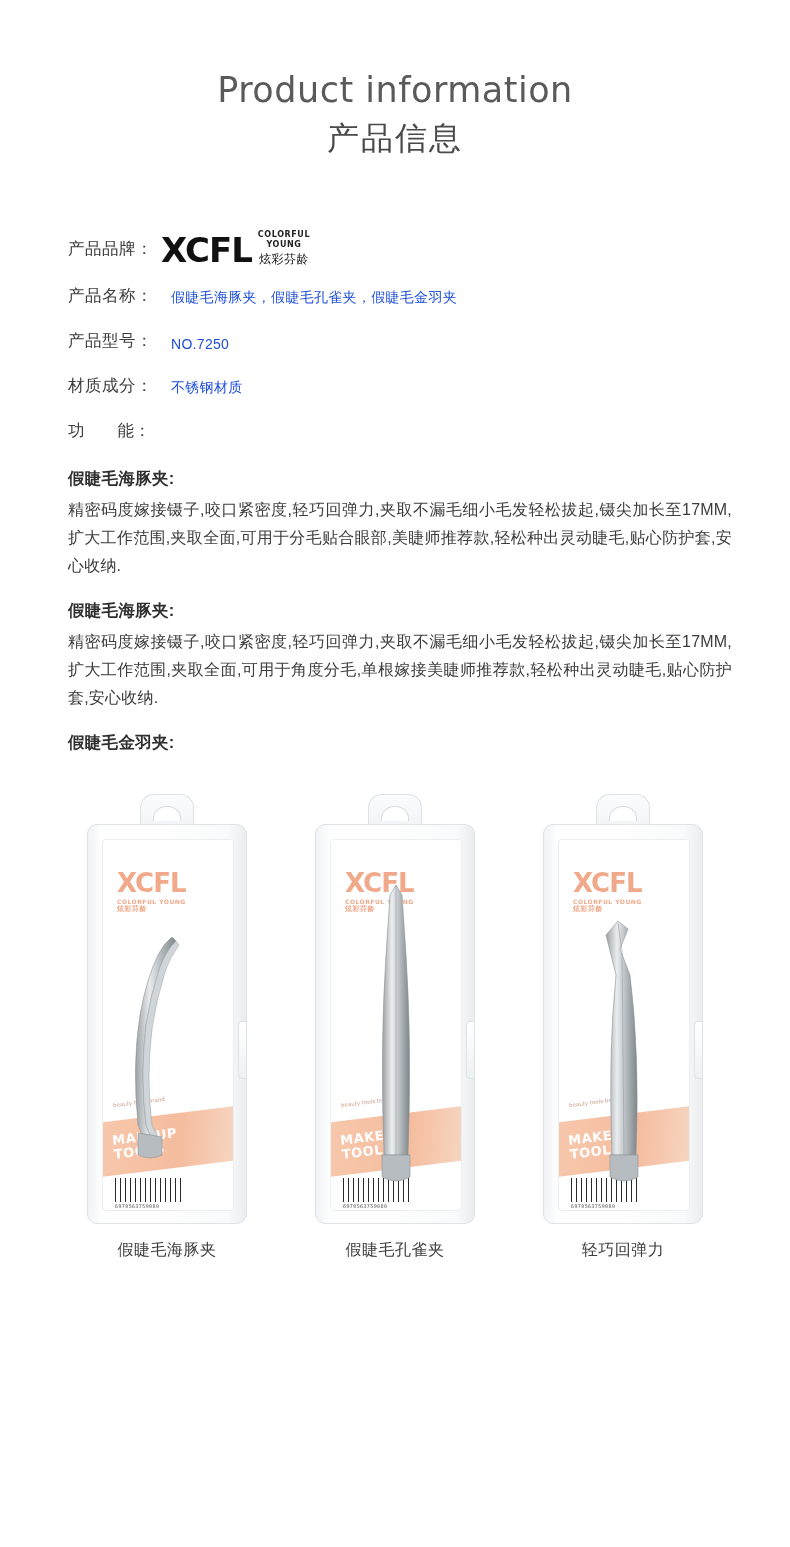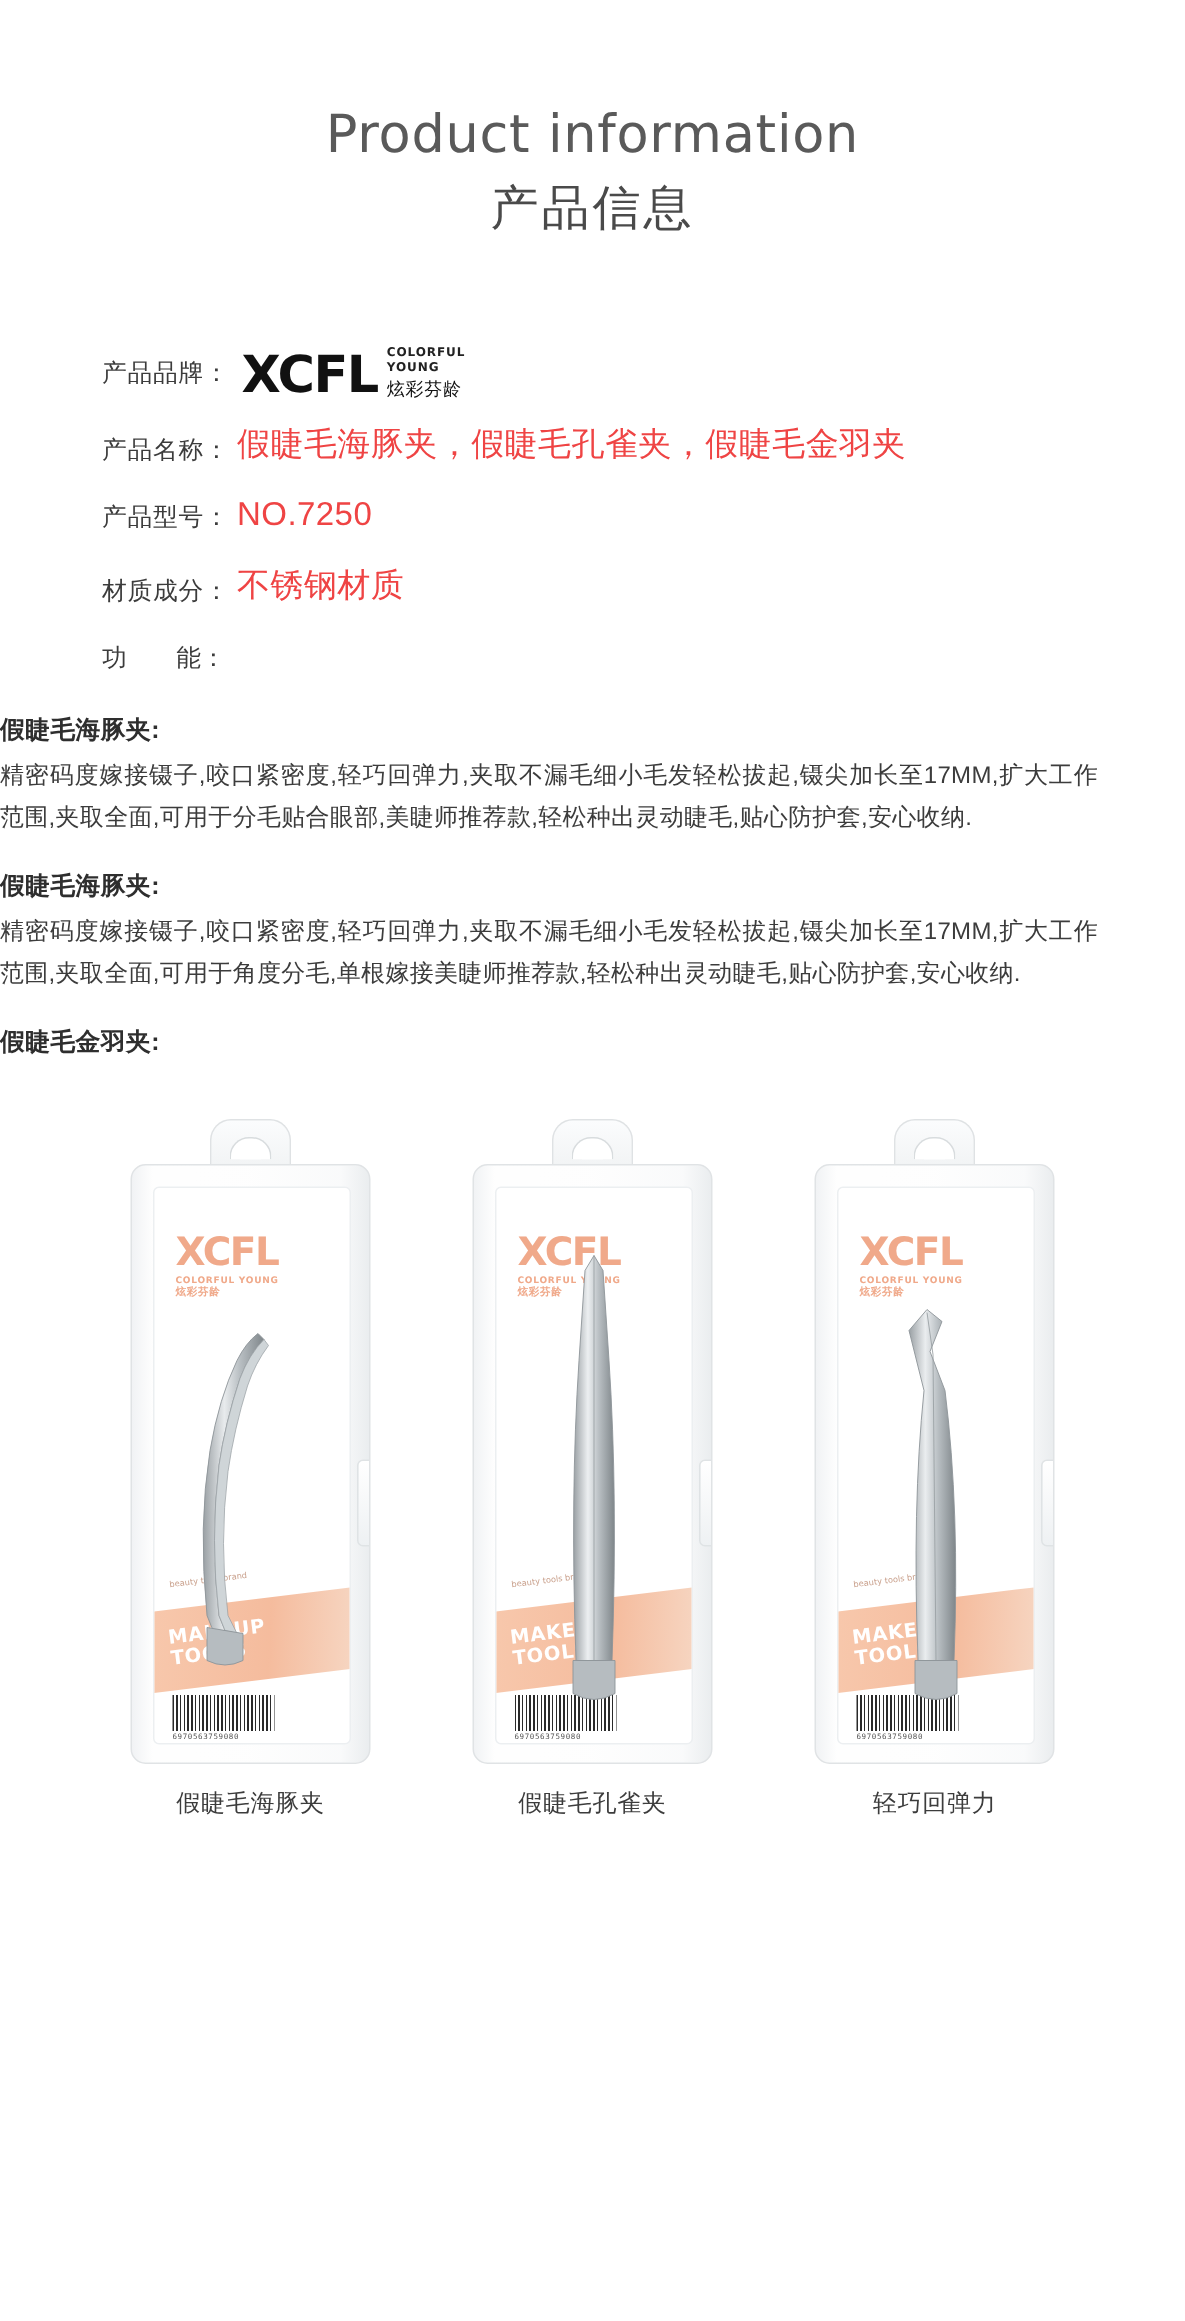--- a/index.html
+++ b/index.html
@@ -61,23 +61,23 @@
     font-size: 16.5px;
     color: #3c3c3c;
     white-space: nowrap;
     letter-spacing: 0.5px;
     flex: 0 0 auto;
   }
   .spec-label.spaced {
     letter-spacing: 0;
   }
   .spec-value {
-    font-size: 22px;
-    color: #ef4444;
-    margin-left: 5px;
+    font-size: 14px;
+    color: #1d4ed8;
+    margin-left: 18px;
     letter-spacing: 0.3px;
   }
   .spec-row.brand { margin-bottom: 14px; align-items: center; }
 
   
   .brand-logo {
     margin-left: 8px;
     display: flex;
     align-items: flex-end;
     gap: 6px;
@@ -90,40 +90,42 @@
     color: #111;
     line-height: 1;
     position: relative;
     display: inline-block;
   }
   .logo-sub {
     display: flex;
     flex-direction: column;
     justify-content: flex-end;
     padding-bottom: 1px;
+    align-items: center;
   }
   .logo-sub .en {
     font-size: 8px;
     letter-spacing: 0.6px;
     color: #222;
     line-height: 1.25;
     font-family: "DejaVu Sans", sans-serif;
     font-weight: 700;
   }
   .logo-sub .cn {
     font-size: 12px;
     color: #111;
     line-height: 1.2;
     margin-top: 2px;
     letter-spacing: 0.5px;
   }
 
   
   .functions {
     margin-top: 26px;
+    padding-left: 68px;
     padding-right: 58px;
   }
   .func-block { margin-bottom: 20px; }
   .func-title {
     font-size: 16.5px;
     font-weight: 700;
     color: #2e2e2e;
     margin-bottom: 6px;
     letter-spacing: 0.3px;
   }

